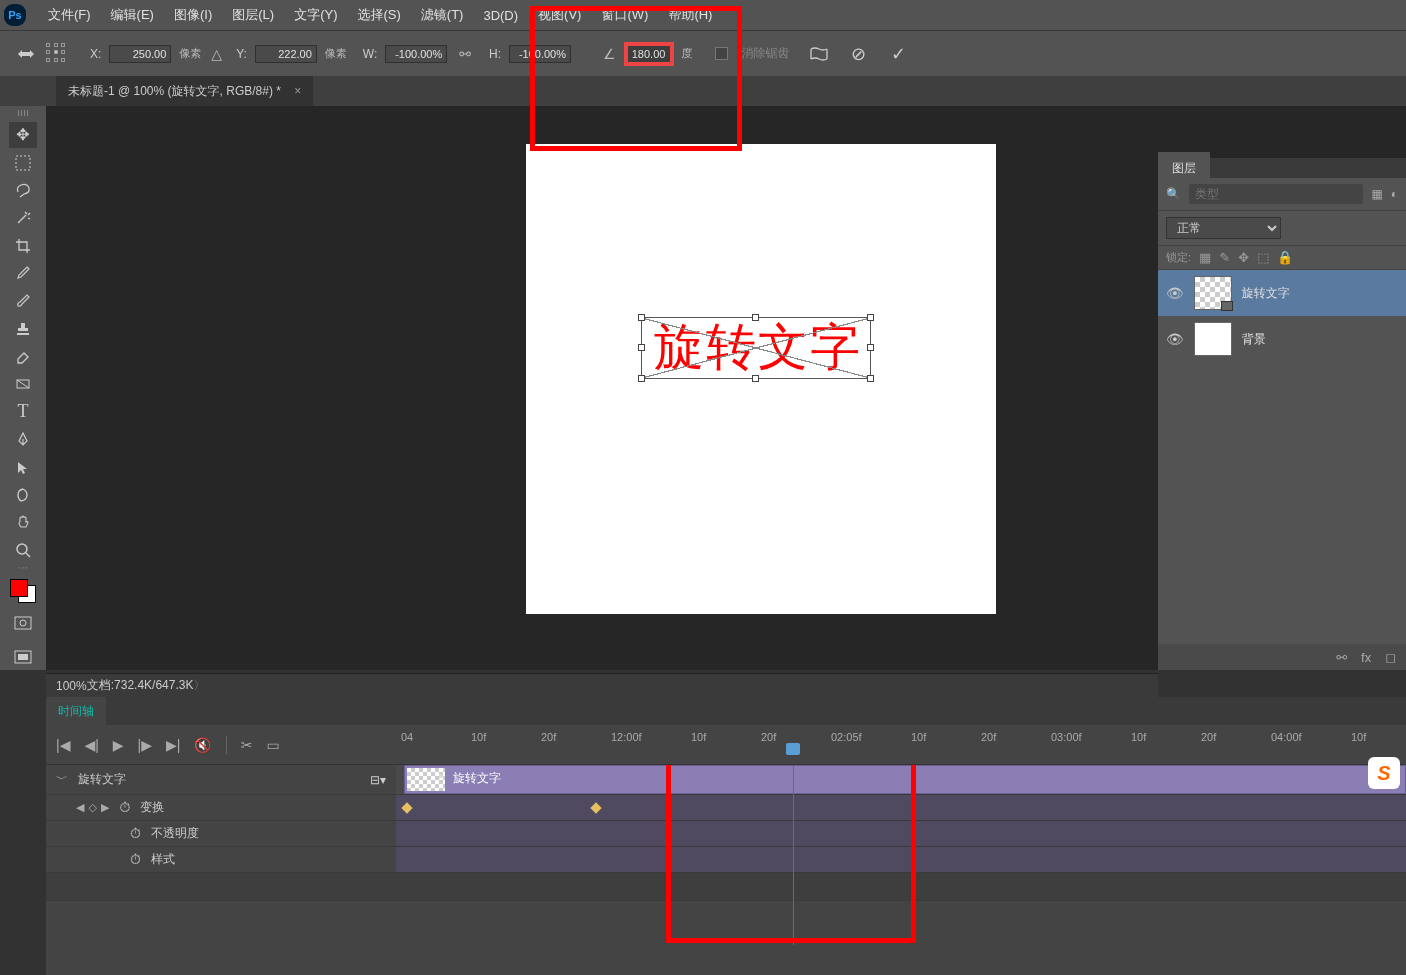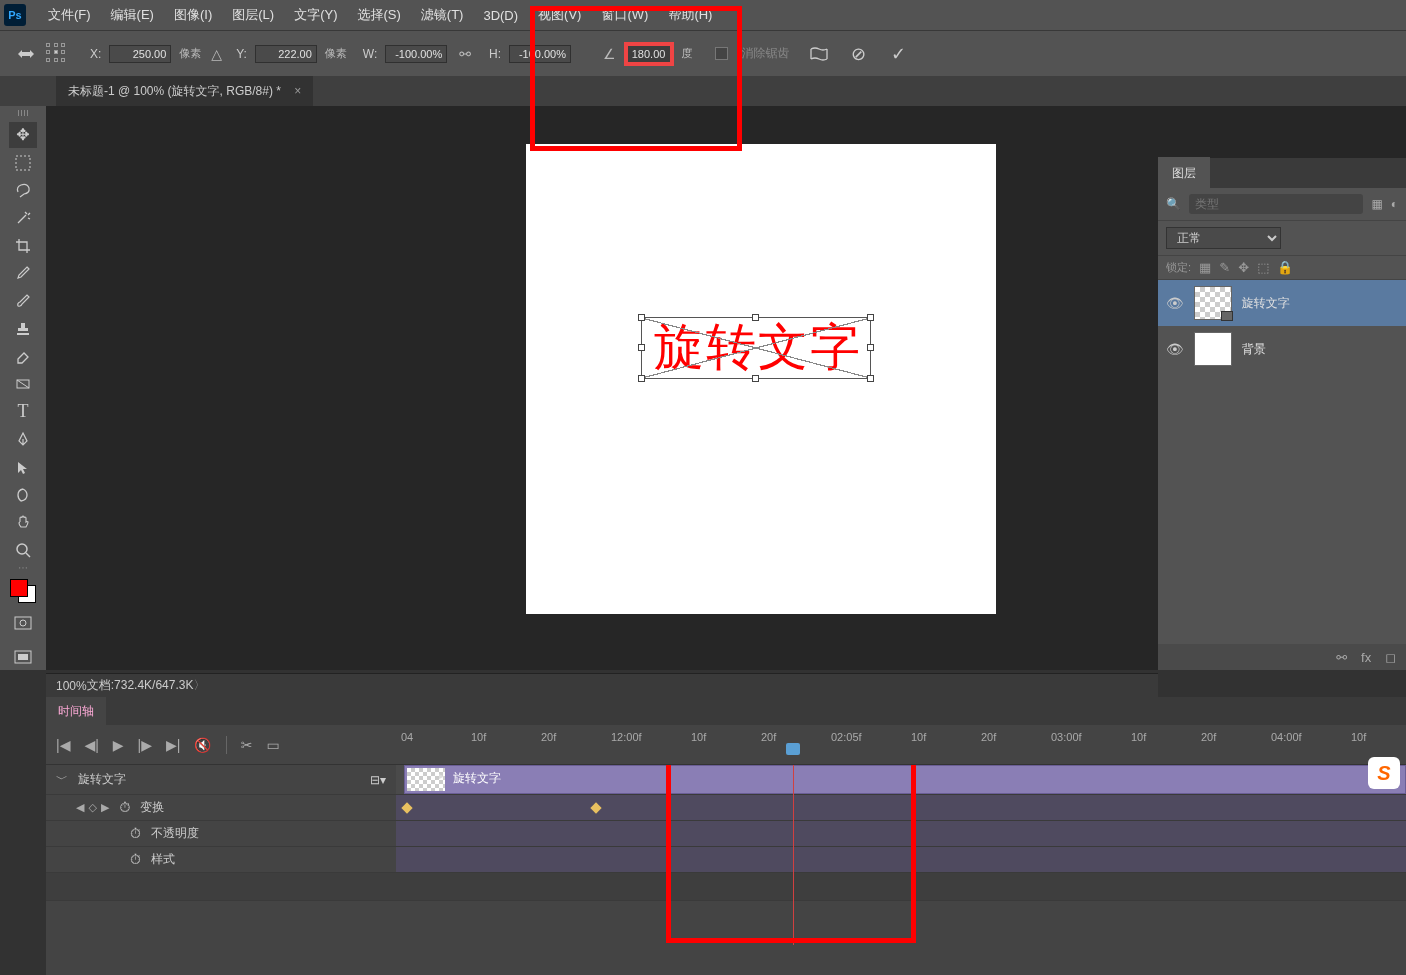--- a/index.html
+++ b/index.html
@@ -1,18 +1,18 @@
 <!DOCTYPE html>
 <html><head>
 <meta charset="utf-8">
 <style>
 *{margin:0;padding:0;box-sizing:border-box;font-family:"Microsoft YaHei",Arial,sans-serif;user-select:none}
 body{background:#323232;color:#ccc;width:1406px;height:975px;overflow:hidden;position:relative;font-size:12px}
 .menubar{height:30px;background:#535353;display:flex;align-items:center;padding-left:4px;gap:0}
-.ps-logo{width:22px;height:22px;background:#001e36;color:#31a8ff;display:flex;align-items:center;justify-content:center;font-weight:bold;font-size:11px;border-radius:3px;margin-right:12px}
+.ps-logo{width:22px;height:22px;background:#001e36;color:#31a8ff;display:flex;align-items:center;justify-content:center;font-weight:bold;font-size:11px;border-radius:9px;margin-right:12px}
 .menu-item{padding:6px 10px;color:#e0e0e0;font-size:13px}
 .optbar{height:46px;background:#535353;border-top:1px solid #383838;display:flex;align-items:center;padding-left:14px;gap:8px;font-size:12px;color:#ccc}
 .optbar .tool-icon{width:24px;height:24px;display:flex;align-items:center;justify-content:center}
 .optbar .ref-grid{width:22px;height:22px;display:grid;grid-template-columns:repeat(3,1fr);grid-template-rows:repeat(3,1fr);gap:1px;margin-right:8px}
 .optbar .ref-grid span{width:4px;height:4px;border:1px solid #999}
 .optbar .ref-grid span.sel{background:#ccc}
 .opt-label{color:#ccc;margin-left:6px}
 .opt-input{background:#4a4a4a;border:1px solid #303030;color:#e0e0e0;padding:2px 4px;width:62px;font-size:11px;text-align:right}
 .opt-input.hl{border:4px solid #ef4444;background:#3d3d3d;width:50px;text-align:center}
 .opt-unit{color:#bbb;font-size:11px;margin-right:2px}
@@ -36,39 +36,39 @@
 .qm{width:28px;height:28px;display:flex;align-items:center;justify-content:center;margin-top:6px}
 .canvas-area{flex:1;background:#262626;position:relative;overflow:hidden}
 .canvas{position:absolute;left:480px;top:38px;width:470px;height:470px;background:#fff}
 .canvas .txt{position:absolute;left:128px;top:170px;font-size:50px;color:#ff0000;font-family:"SimSun",serif;letter-spacing:2px}
 .transform-box{position:absolute;left:595px;top:211px;width:230px;height:62px;border:1px solid #555}
 .transform-box .diag1{position:absolute;width:100%;height:100%;background:linear-gradient(to top right,transparent 49.5%,#888 49.5%,#888 50.5%,transparent 50.5%)}
 .transform-box .diag2{position:absolute;width:100%;height:100%;background:linear-gradient(to top left,transparent 49.5%,#888 49.5%,#888 50.5%,transparent 50.5%)}
 .handle{position:absolute;width:7px;height:7px;background:#fff;border:1px solid #444}
 .red-box-1{position:absolute;left:530px;top:6px;width:212px;height:145px;border:5px solid #ff0000;z-index:100;pointer-events:none}
 .right-dock{position:absolute;right:0;top:158px;width:248px;bottom:305px;background:#535353;display:flex;flex-direction:column}
-.panel-tabs{height:30px;background:#3a3a3a;display:flex;align-items:center}
+.panel-tabs{height:20px;background:#3a3a3a;display:flex;align-items:center}
 .panel-tab{padding:8px 14px;background:#535353;color:#ddd;font-size:12px}
 .panel-row{display:flex;align-items:center;padding:6px 8px;gap:8px;border-bottom:1px solid #444}
 .search-input{flex:1;background:#444;border:none;color:#999;padding:3px 6px;font-size:12px;border-radius:3px}
 .blend-select{background:#4a4a4a;border:1px solid #333;color:#ccc;padding:2px 6px;width:115px;font-size:12px}
 .lock-row{padding:4px 8px;display:flex;align-items:center;gap:8px;color:#999;font-size:11px;border-bottom:1px solid #444}
 .lock-row .lock-icon{font-size:13px}
 .layer-item{display:flex;align-items:center;padding:6px 8px;gap:10px}
 .layer-item.sel{background:#5a7aa0}
 .eye{color:#ccc;font-size:14px}
 .layer-thumb{width:38px;height:34px;background:#fff;border:1px solid #666;position:relative}
 .layer-thumb.checker{background:repeating-conic-gradient(#ccc 0 25%,#fff 0 50%) 0 0/10px 10px}
 .layer-thumb .sub{position:absolute;right:-2px;bottom:-2px;width:12px;height:10px;background:#666;border:1px solid #333}
 .layer-name{color:#e0e0e0;font-size:12px}
 .panel-btm{margin-top:auto;height:26px;background:#4a4a4a;display:flex;align-items:center;justify-content:flex-end;gap:14px;padding:0 10px;color:#aaa;font-size:13px}
 .status-row{position:absolute;left:46px;right:248px;bottom:278px;height:24px;background:#3a3a3a;display:flex;align-items:center;padding:0 10px;color:#ccc;font-size:12px;border-top:1px solid #222}
 .timeline-panel{position:absolute;left:46px;right:0;bottom:0;height:278px;background:#444;display:flex;flex-direction:column}
 .tl-tabs{height:28px;background:#3a3a3a;display:flex;align-items:center}
-.tl-tab{padding:6px 12px;background:#444;color:#f9a8d4;font-size:12px}
+.tl-tab{padding:6px 12px;background:#444;color:#14b8a6;font-size:12px}
 .tl-controls-row{height:40px;display:flex;align-items:center;border-bottom:1px solid #333}
 .tl-controls{width:350px;display:flex;align-items:center;padding:0 10px;gap:14px;color:#aaa;font-size:14px}
 .tl-ctrl{cursor:pointer}
 .tl-sep{width:1px;height:18px;background:#666}
 .tl-ruler{flex:1;position:relative;height:40px}
 .tl-ruler .tick{position:absolute;top:6px;font-size:11px;color:#aaa}
 .playhead{position:absolute;top:18px;width:14px;height:12px;background:#5a9fd4;border-radius:2px;transform:translateX(-50%)}
 .playhead-line{position:absolute;top:0;width:1px;background:#d04040;z-index:5}
 .tl-body{flex:1;position:relative;overflow:hidden}
 .tl-row{display:flex;height:30px;border-bottom:1px solid #3a3a3a}

